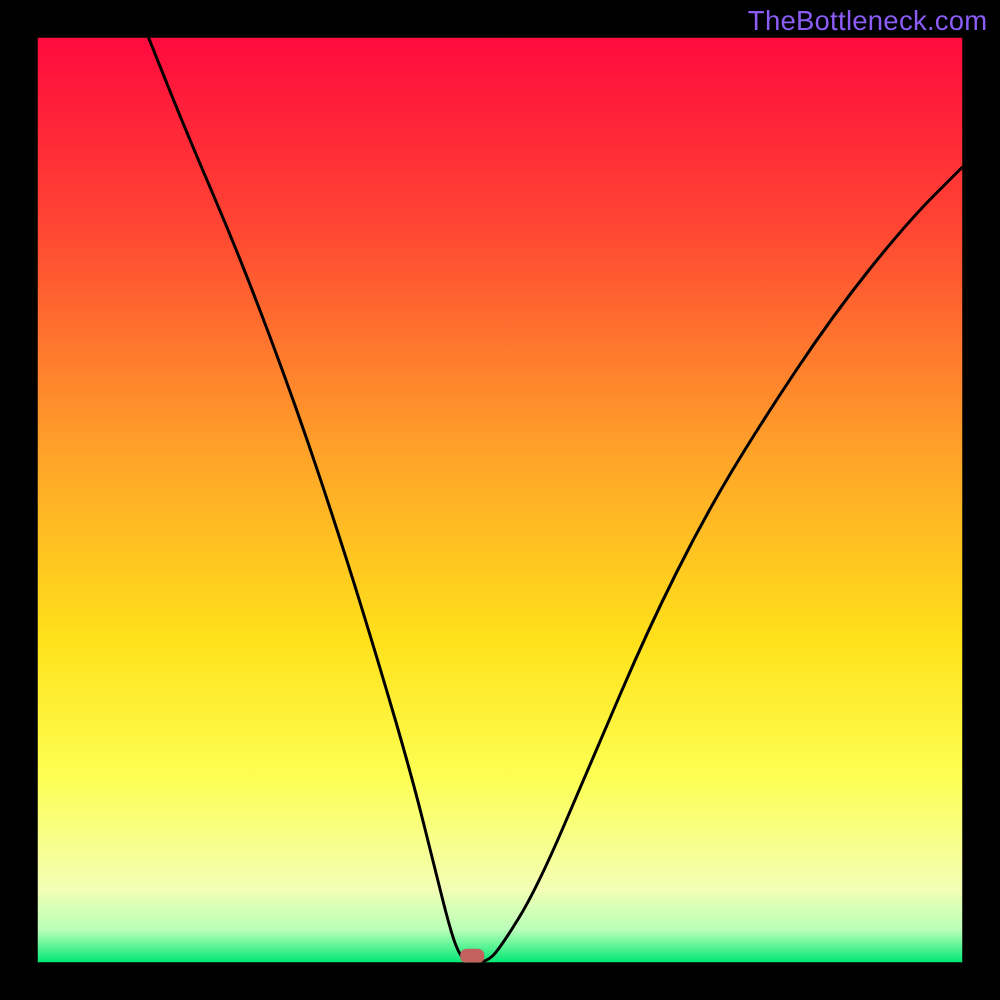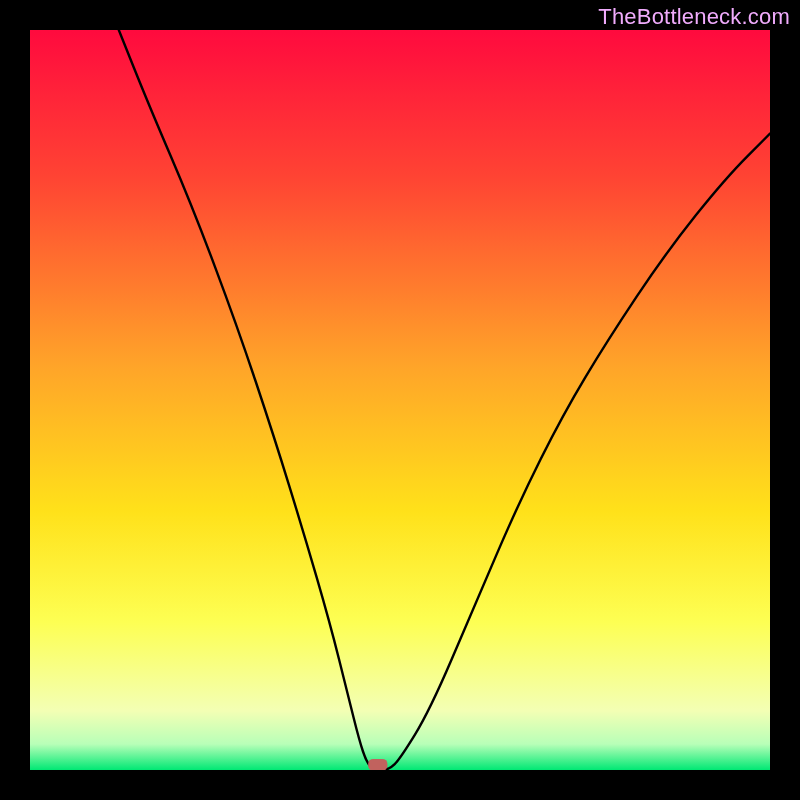--- a/index.html
+++ b/index.html
@@ -23,21 +23,21 @@
     position: absolute;
     top: 30px;
     left: 30px;
     width: 740px;
     height: 740px;
   }
   .watermark {
     position: absolute;
     top: 4px;
     right: 10px;
-    color: #f0abfc;
+    color: #8b5cf6;
     font-size: 22px;
     font-weight: 500;
     letter-spacing: 0.2px;
   }
   svg { display: block; }
 </style>
 </head>
 <body>
 
 <div class="frame">

